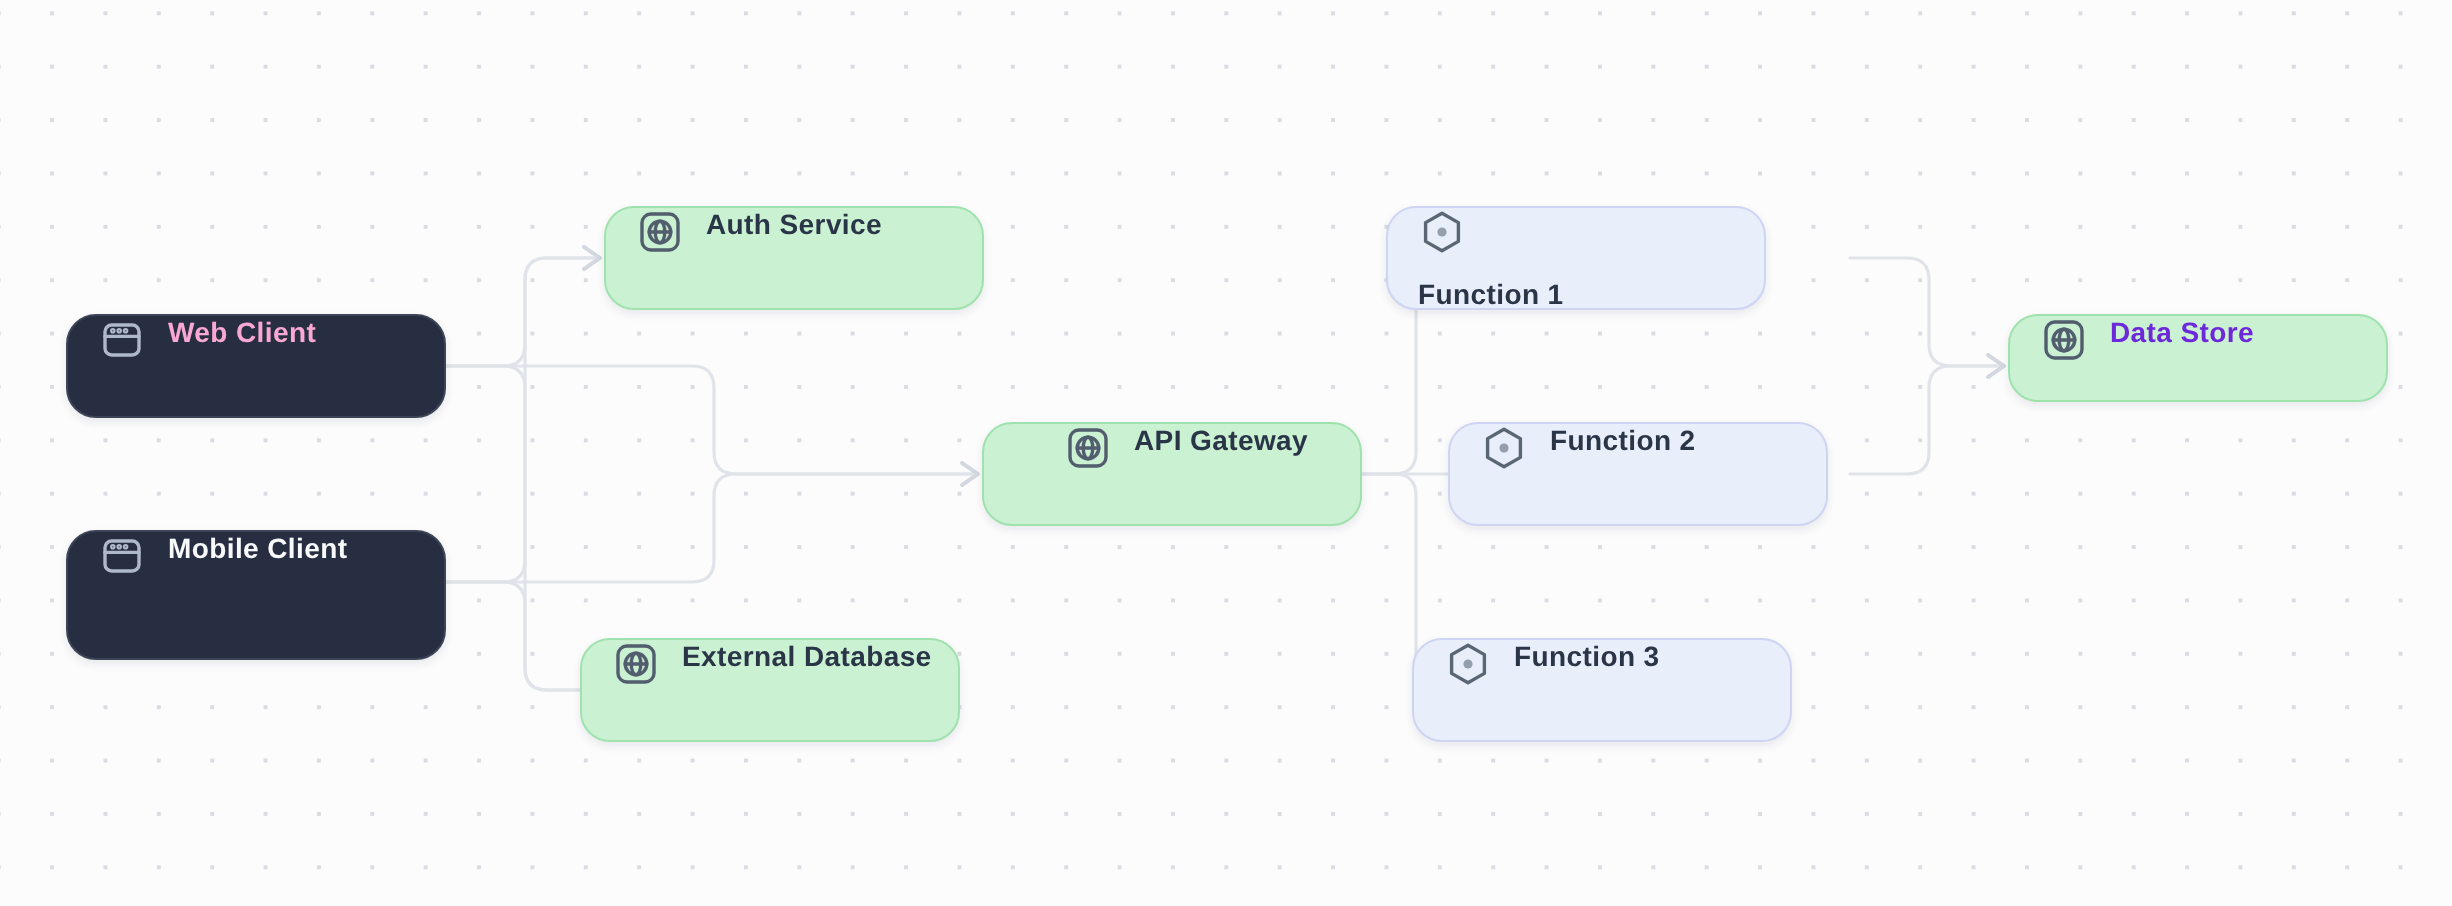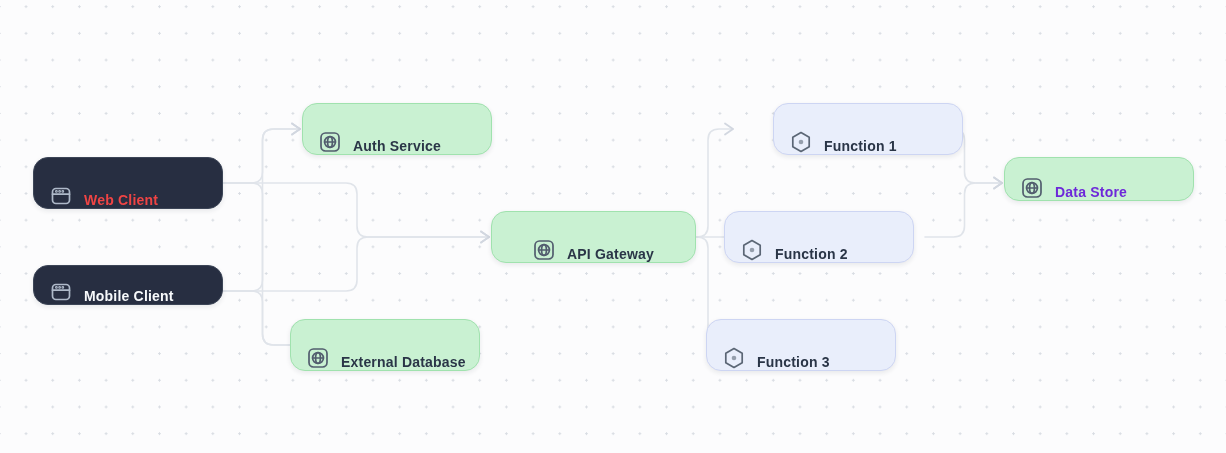--- a/index.html
+++ b/index.html
@@ -12,21 +12,21 @@
     background-image:radial-gradient(circle, var(--dot,#d9dde3) 1.1px, transparent 1.2px);
     background-size:26.7px 26.7px;
     background-position:12.7px 20px;
   }
   #edge-layer{
     position:absolute;left:0;top:0;width:100%;height:100%;
   }
   #edge-layer path{fill:none;stroke-linecap:round;stroke-linejoin:round;}
   .node{
     position:absolute;
-    display:flex;align-items:flex-end;
+    display:flex;align-items:flex-start;
     gap:11px;
     padding-left:15px;
     box-sizing:border-box;
     border:1.5px solid transparent;
     border-radius:15px;
     font-size:14px;font-weight:600;letter-spacing:.2px;
     box-shadow:0 2px 5px rgba(20,28,45,.09);
     cursor:grab;
     user-select:none;
   }
@@ -55,68 +55,68 @@
       <path d="M 681 237 L 733 237" stroke="#e0e4ea" stroke-width="1.6"></path>
       <path d="M 725 231.5 L 733 237 L 725 242.5" stroke="#d2d7e0" stroke-width="1.8"></path>
       <path d="M 681 237 L 697 237 Q 708 237 708 248 L 708 334 Q 708 345 719 345 L 733 345" stroke="#e0e4ea" stroke-width="1.6"></path>
       <path d="M 725 339.5 L 733 345 L 725 350.5" stroke="#d2d7e0" stroke-width="1.8"></path>
       <path d="M 925 129 L 953.5 129 Q 964.5 129 964.5 140 L 964.5 172 Q 964.5 183 975.5 183 L 1002 183" stroke="#e0e4ea" stroke-width="1.6"></path>
       <path d="M 994 177.5 L 1002 183 L 994 188.5" stroke="#d2d7e0" stroke-width="1.8"></path>
       <path d="M 925 237 L 953.5 237 Q 964.5 237 964.5 226 L 964.5 194 Q 964.5 183 975.5 183 L 1002 183" stroke="#e0e4ea" stroke-width="1.6"></path>
       <path d="M 994 177.5 L 1002 183 L 994 188.5" stroke="#d2d7e0" stroke-width="1.8"></path>
     </svg>
   <div id="nodes-layer">
-      <div class="node" style="left: 33px; top: 157px; width: 190px; height: 52px; background: rgb(39, 46, 65); border-color: rgb(60, 69, 87); color: #ef4444;">
+      <div class="node" style="left: 33px; top: 157px; width: 190px; height: 52px; background: rgb(39, 46, 65); border-color: rgb(60, 69, 87); color: #f9a8d4;">
         <svg width="24" height="24" viewBox="0 0 24 24">
           <rect x="3.5" y="4.5" width="17" height="15" rx="3.4" fill="none" stroke="#aeb9c9" stroke-width="1.7" stroke-linecap="round" stroke-linejoin="round"></rect>
           <line x1="3.5" y1="10.2" x2="20.5" y2="10.2" fill="none" stroke="#aeb9c9" stroke-width="1.7" stroke-linecap="round" stroke-linejoin="round"></line>
           <circle cx="7.4" cy="7.4" r="0.55" fill="none" stroke="#aeb9c9" stroke-width="1.7" stroke-linecap="round" stroke-linejoin="round"></circle>
           <circle cx="10.6" cy="7.4" r="0.55" fill="none" stroke="#aeb9c9" stroke-width="1.7" stroke-linecap="round" stroke-linejoin="round"></circle>
           <circle cx="13.8" cy="7.4" r="0.55" fill="none" stroke="#aeb9c9" stroke-width="1.7" stroke-linecap="round" stroke-linejoin="round"></circle>
         </svg>
         <span class="lbl">Web Client</span>
       </div>
-      <div class="node" style="left: 33px; top: 265px; width: 190px; height: 40px; background: rgb(39, 46, 65); border-color: rgb(60, 69, 87); color: rgb(247, 249, 251);">
+      <div class="node" style="left: 33px; top: 265px; width: 190px; height: 65px; background: rgb(39, 46, 65); border-color: rgb(60, 69, 87); color: rgb(247, 249, 251);">
         <svg width="24" height="24" viewBox="0 0 24 24">
           <rect x="3.5" y="4.5" width="17" height="15" rx="3.4" fill="none" stroke="#aeb9c9" stroke-width="1.7" stroke-linecap="round" stroke-linejoin="round"></rect>
           <line x1="3.5" y1="10.2" x2="20.5" y2="10.2" fill="none" stroke="#aeb9c9" stroke-width="1.7" stroke-linecap="round" stroke-linejoin="round"></line>
           <circle cx="7.4" cy="7.4" r="0.55" fill="none" stroke="#aeb9c9" stroke-width="1.7" stroke-linecap="round" stroke-linejoin="round"></circle>
           <circle cx="10.6" cy="7.4" r="0.55" fill="none" stroke="#aeb9c9" stroke-width="1.7" stroke-linecap="round" stroke-linejoin="round"></circle>
           <circle cx="13.8" cy="7.4" r="0.55" fill="none" stroke="#aeb9c9" stroke-width="1.7" stroke-linecap="round" stroke-linejoin="round"></circle>
         </svg>
         <span class="lbl">Mobile Client</span>
       </div>
       <div class="node" style="left: 302px; top: 103px; width: 190px; height: 52px; background: rgb(201, 241, 210); border-color: rgb(160, 226, 174); color: rgb(42, 53, 71);">
         <svg width="24" height="24" viewBox="0 0 24 24">
           <rect x="3" y="3" width="18" height="18" rx="4.4" fill="none" stroke="#525d6e" stroke-width="1.7" stroke-linecap="round" stroke-linejoin="round"></rect>
           <circle cx="12" cy="12" r="5.4" fill="none" stroke="#525d6e" stroke-width="1.7" stroke-linecap="round" stroke-linejoin="round"></circle>
           <ellipse cx="12" cy="12" rx="2.4" ry="5.4" fill="none" stroke="#525d6e" stroke-width="1.7" stroke-linecap="round" stroke-linejoin="round"></ellipse>
           <line x1="6.6" y1="12" x2="17.4" y2="12" fill="none" stroke="#525d6e" stroke-width="1.7" stroke-linecap="round" stroke-linejoin="round"></line>
         </svg>
         <span class="lbl">Auth Service</span>
       </div>
-      <div class="node" style="left: 491px; top: 211px; width: 205px; height: 52px; background: rgb(201, 241, 210); border-color: rgb(160, 226, 174); color: rgb(42, 53, 71); padding-left: 40px;">
+      <div class="node" style="left: 491px; top: 211px; width: 190px; height: 52px; background: rgb(201, 241, 210); border-color: rgb(160, 226, 174); color: rgb(42, 53, 71); padding-left: 40px;">
         <svg width="24" height="24" viewBox="0 0 24 24">
           <rect x="3" y="3" width="18" height="18" rx="4.4" fill="none" stroke="#525d6e" stroke-width="1.7" stroke-linecap="round" stroke-linejoin="round"></rect>
           <circle cx="12" cy="12" r="5.4" fill="none" stroke="#525d6e" stroke-width="1.7" stroke-linecap="round" stroke-linejoin="round"></circle>
           <ellipse cx="12" cy="12" rx="2.4" ry="5.4" fill="none" stroke="#525d6e" stroke-width="1.7" stroke-linecap="round" stroke-linejoin="round"></ellipse>
           <line x1="6.6" y1="12" x2="17.4" y2="12" fill="none" stroke="#525d6e" stroke-width="1.7" stroke-linecap="round" stroke-linejoin="round"></line>
         </svg>
         <span class="lbl">API Gateway</span>
       </div>
       <div class="node" style="left: 290px; top: 319px; width: 190px; height: 52px; background: rgb(201, 241, 210); border-color: rgb(160, 226, 174); color: rgb(42, 53, 71);">
         <svg width="24" height="24" viewBox="0 0 24 24">
           <rect x="3" y="3" width="18" height="18" rx="4.4" fill="none" stroke="#525d6e" stroke-width="1.7" stroke-linecap="round" stroke-linejoin="round"></rect>
           <circle cx="12" cy="12" r="5.4" fill="none" stroke="#525d6e" stroke-width="1.7" stroke-linecap="round" stroke-linejoin="round"></circle>
           <ellipse cx="12" cy="12" rx="2.4" ry="5.4" fill="none" stroke="#525d6e" stroke-width="1.7" stroke-linecap="round" stroke-linejoin="round"></ellipse>
           <line x1="6.6" y1="12" x2="17.4" y2="12" fill="none" stroke="#525d6e" stroke-width="1.7" stroke-linecap="round" stroke-linejoin="round"></line>
         </svg>
         <span class="lbl">External Database</span>
       </div>
-      <div class="node" style="left: 773px; top: 103px; width: 190px; height: 52px; background: rgb(233, 238, 251); border-color: rgb(205, 213, 243); color: rgb(42, 53, 71);">
+      <div class="node" style="left: 693px; top: 103px; width: 190px; height: 52px; background: rgb(233, 238, 251); border-color: rgb(205, 213, 243); color: rgb(42, 53, 71); flex-direction: column;">
         <svg width="24" height="24" viewBox="0 0 24 24">
           <path d="M12 2.6 L20.2 7.3 L20.2 16.7 L12 21.4 L3.8 16.7 L3.8 7.3 Z" fill="none" stroke="#5b6675" stroke-width="1.7" stroke-linecap="round" stroke-linejoin="round"></path>
           <circle cx="12" cy="12" r="2.3" fill="#959eac" stroke="none"></circle>
         </svg>
         <span class="lbl">Function 1</span>
       </div>
       <div class="node" style="left: 724px; top: 211px; width: 190px; height: 52px; background: rgb(233, 238, 251); border-color: rgb(205, 213, 243); color: rgb(42, 53, 71);">
         <svg width="24" height="24" viewBox="0 0 24 24">
           <path d="M12 2.6 L20.2 7.3 L20.2 16.7 L12 21.4 L3.8 16.7 L3.8 7.3 Z" fill="none" stroke="#5b6675" stroke-width="1.7" stroke-linecap="round" stroke-linejoin="round"></path>
           <circle cx="12" cy="12" r="2.3" fill="#959eac" stroke="none"></circle>

